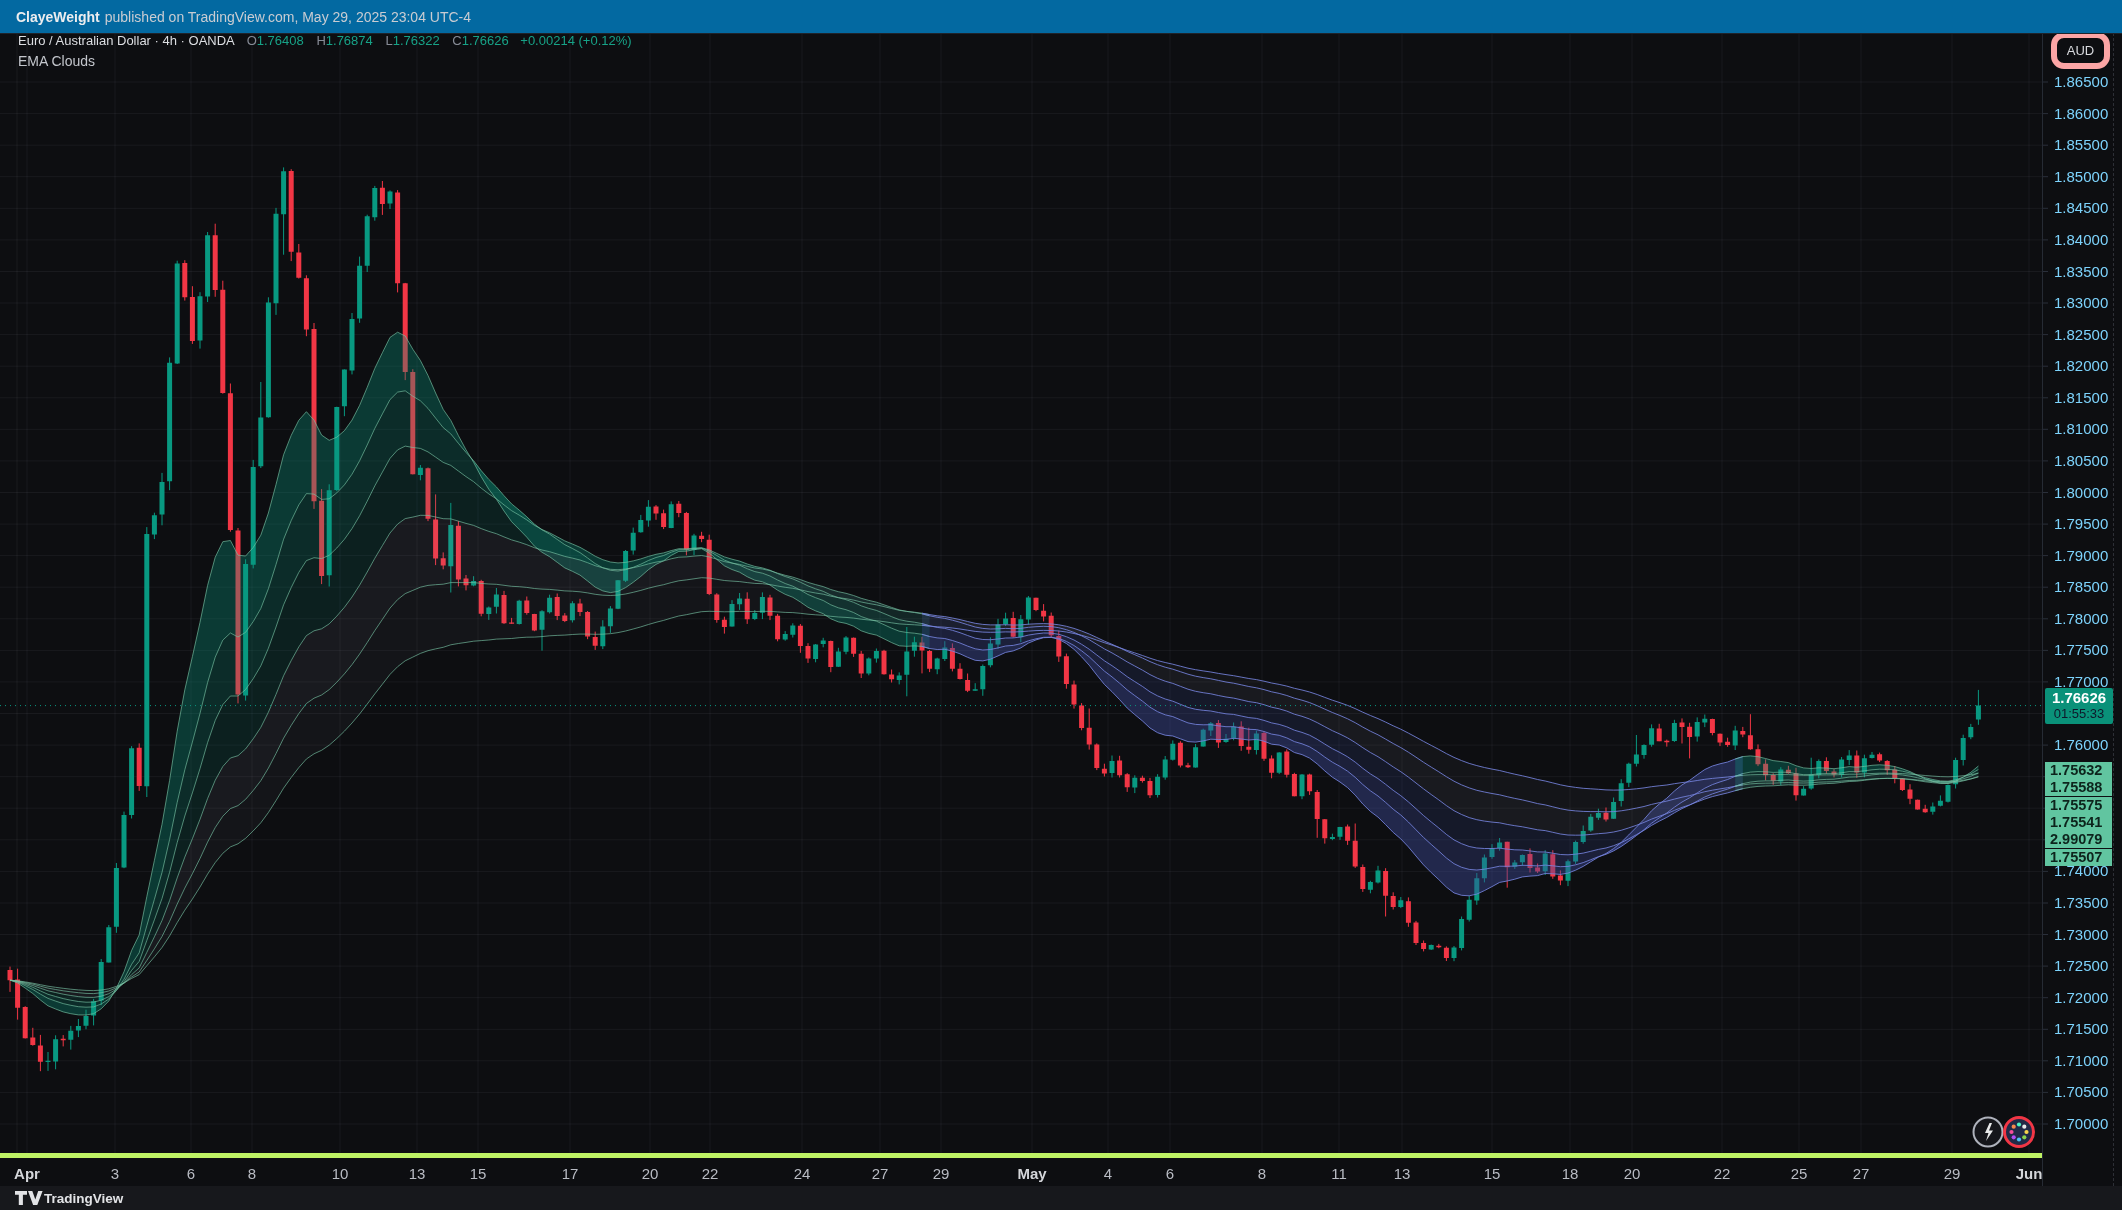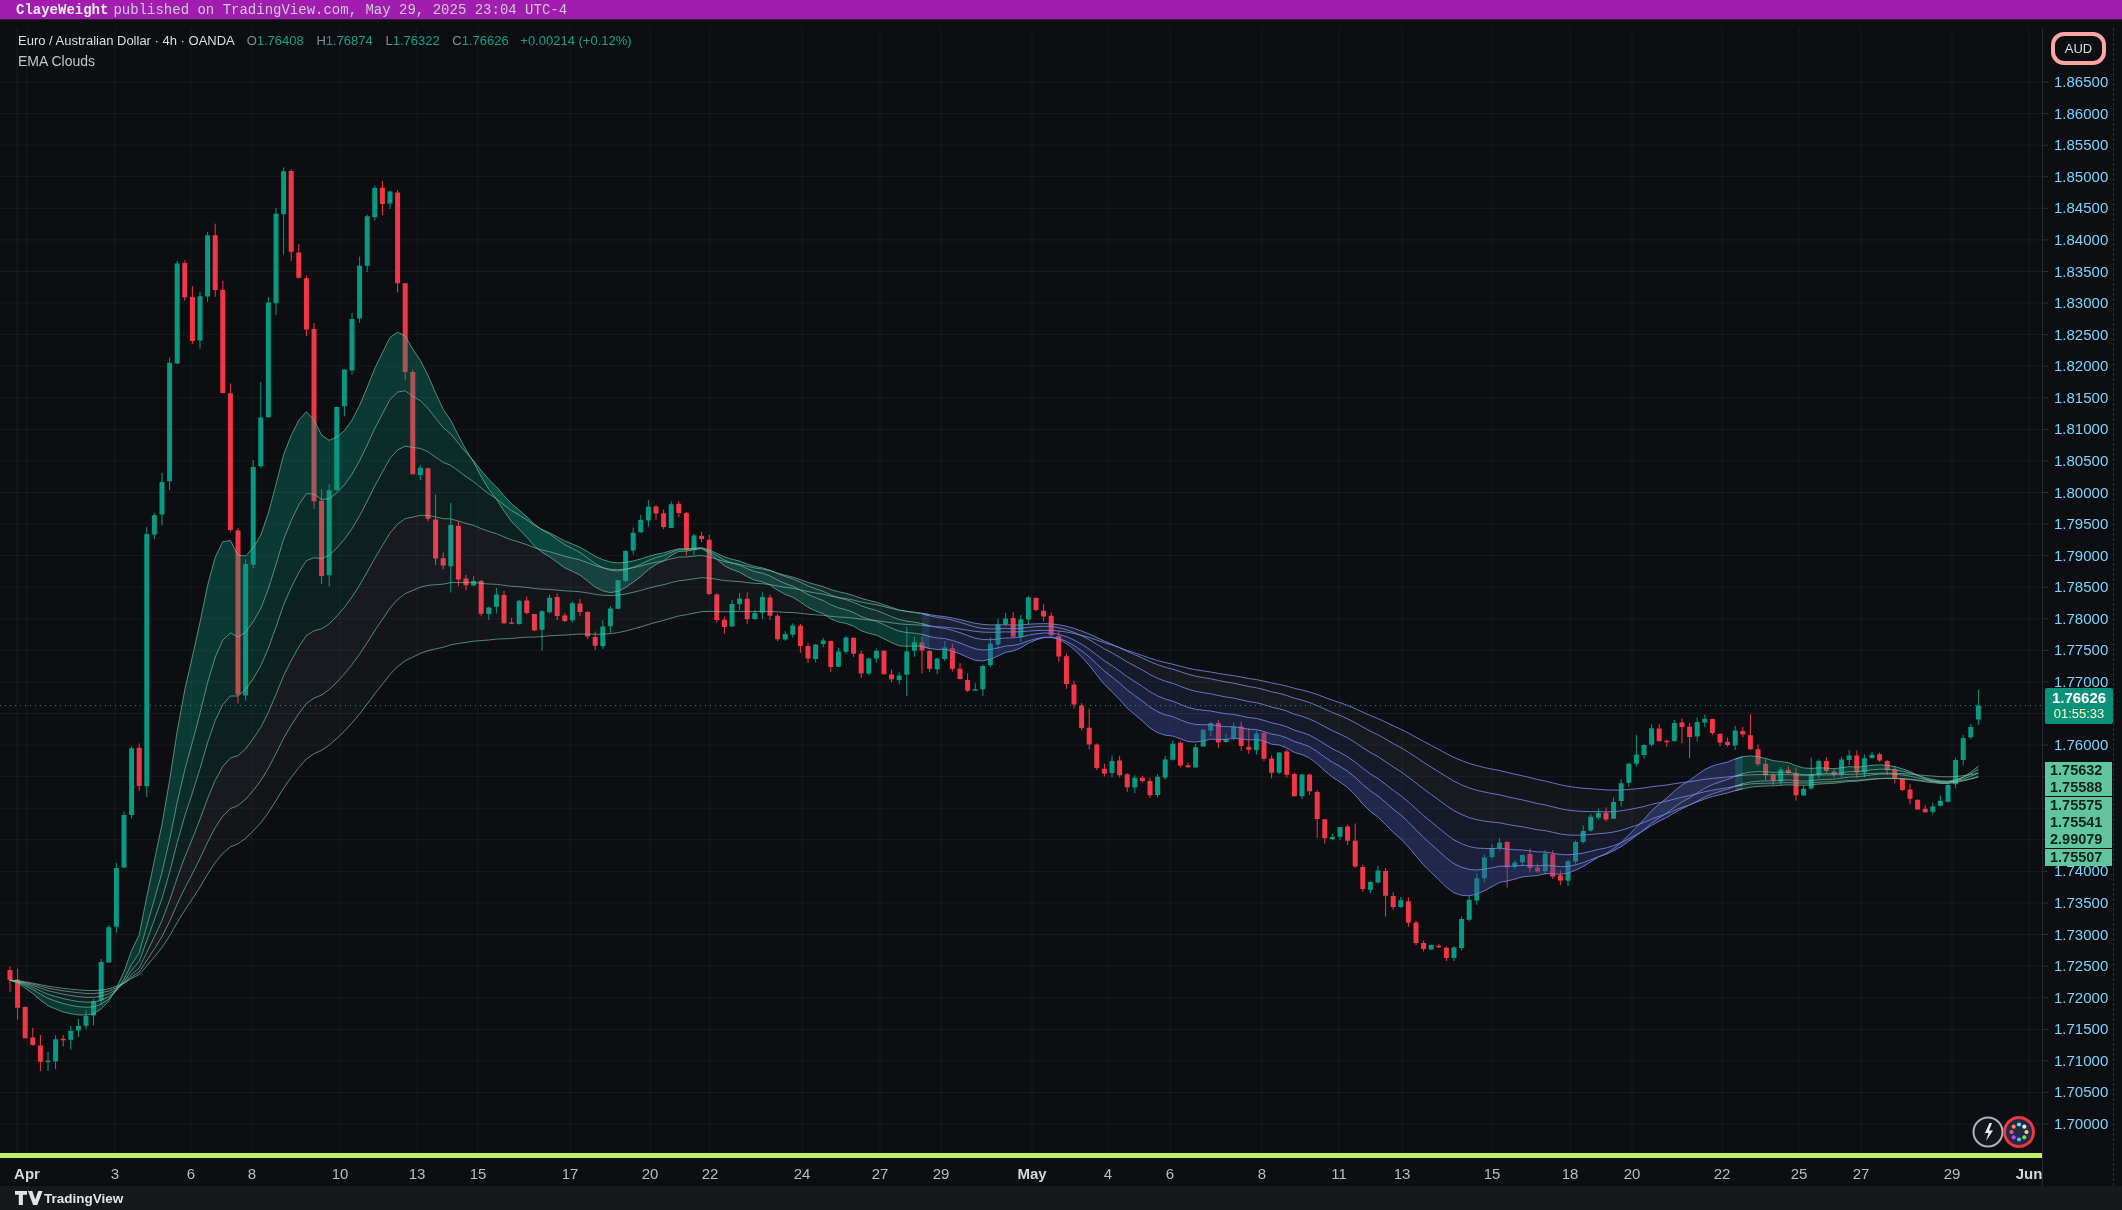--- a/index.html
+++ b/index.html
@@ -1,37 +1,37 @@
 <!DOCTYPE html>
 <html><head>
 <meta charset="utf-8">
 <style>
   html,body{margin:0;padding:0;}
   body{width:2122px;height:1210px;position:relative;background:#0d0e11;overflow:hidden;
        font-family:"Liberation Sans",sans-serif;-webkit-font-smoothing:antialiased;}
-  #publisher-bar{position:absolute;left:0;top:0;width:2122px;height:20px;background:#a21caf;
+  #publisher-bar{position:absolute;left:0;top:0;width:2122px;height:34px;background:#0369a1;
        border-bottom:1px solid #1f232b;display:flex;align-items:center;padding-left:16px;
-       box-sizing:border-box;font-size:14px;color:#c9ccd2;z-index:30;font-family:Liberation Mono, monospace;}
+       box-sizing:border-box;font-size:14px;color:#c9ccd2;z-index:30;}
   #publisher-bar .author{font-weight:700;color:#ecedef;margin-right:5px;}
   #chart-svg{position:absolute;left:0;top:0;z-index:1;}
   #symbol-header{position:absolute;left:18px;top:33px;font-size:13px;color:#dcdee2;
        white-space:nowrap;z-index:20;}
   #symbol-header .k{color:#868b96;margin-left:9px;}
   #symbol-header .v{color:#17a287;}
   #symbol-header .chg{color:#17a287;margin-left:8px;}
   #indicator-label{position:absolute;left:18px;top:53px;font-size:14px;color:#c3c6cc;z-index:20;}
   #price-axis{position:absolute;left:2042px;top:28px;width:80px;height:1158px;
        border-left:1px solid #262b34;z-index:10;}
   .ptick{position:absolute;left:11px;height:16px;line-height:16px;font-size:15px;color:#7dd3fc;}
-  #currency-button{position:absolute;left:8px;top:4px;width:47px;height:25px;border:4px solid #fca5a5;
+  #currency-button{position:absolute;left:8px;top:4px;width:47px;height:25px;border:6px solid #fca5a5;
        border-radius:13px;color:#d8dade;font-size:13px;display:flex;align-items:center;justify-content:center;}
   #current-price-label{position:absolute;left:2px;width:68px;background:#0a9179;border-radius:2px;
        color:#fff;text-align:center;padding:2px 0 3px;z-index:5;}
   #current-price-label .v{font-size:15px;font-weight:700;line-height:16px;}
-  #current-price-label .t{font-size:13px;line-height:15px;color:#fef9c3;}
+  #current-price-label .t{font-size:13px;line-height:15px;color:#0f172a;}
   .ema-label{position:absolute;left:2px;width:62px;background:#61c5a0;color:#0d241c;font-size:14.5px;
        font-weight:600;height:17px;line-height:17px;padding-left:5px;box-sizing:content-box;}
   #time-axis{position:absolute;left:0;top:1153px;width:2042px;height:33px;border-top:5px solid #bef264;z-index:10;}
   .ttick{position:absolute;top:7px;transform:translateX(-50%);font-size:15px;color:#b9bcc4;white-space:nowrap;}
   .ttick.major{font-weight:700;color:#d4d6da;}
   #right-edge-line{position:absolute;left:2113px;top:28px;height:1158px;width:0;
        border-left:1px dashed rgba(160,168,185,.22);z-index:11;}
   #footer-bar{position:absolute;left:0;top:1186px;width:2122px;height:24px;background:#17181c;
        display:flex;align-items:center;padding-left:14px;box-sizing:border-box;z-index:30;}
   #footer-bar .brand{color:#e2e3e6;font-weight:700;font-size:13.5px;margin-left:0;}

